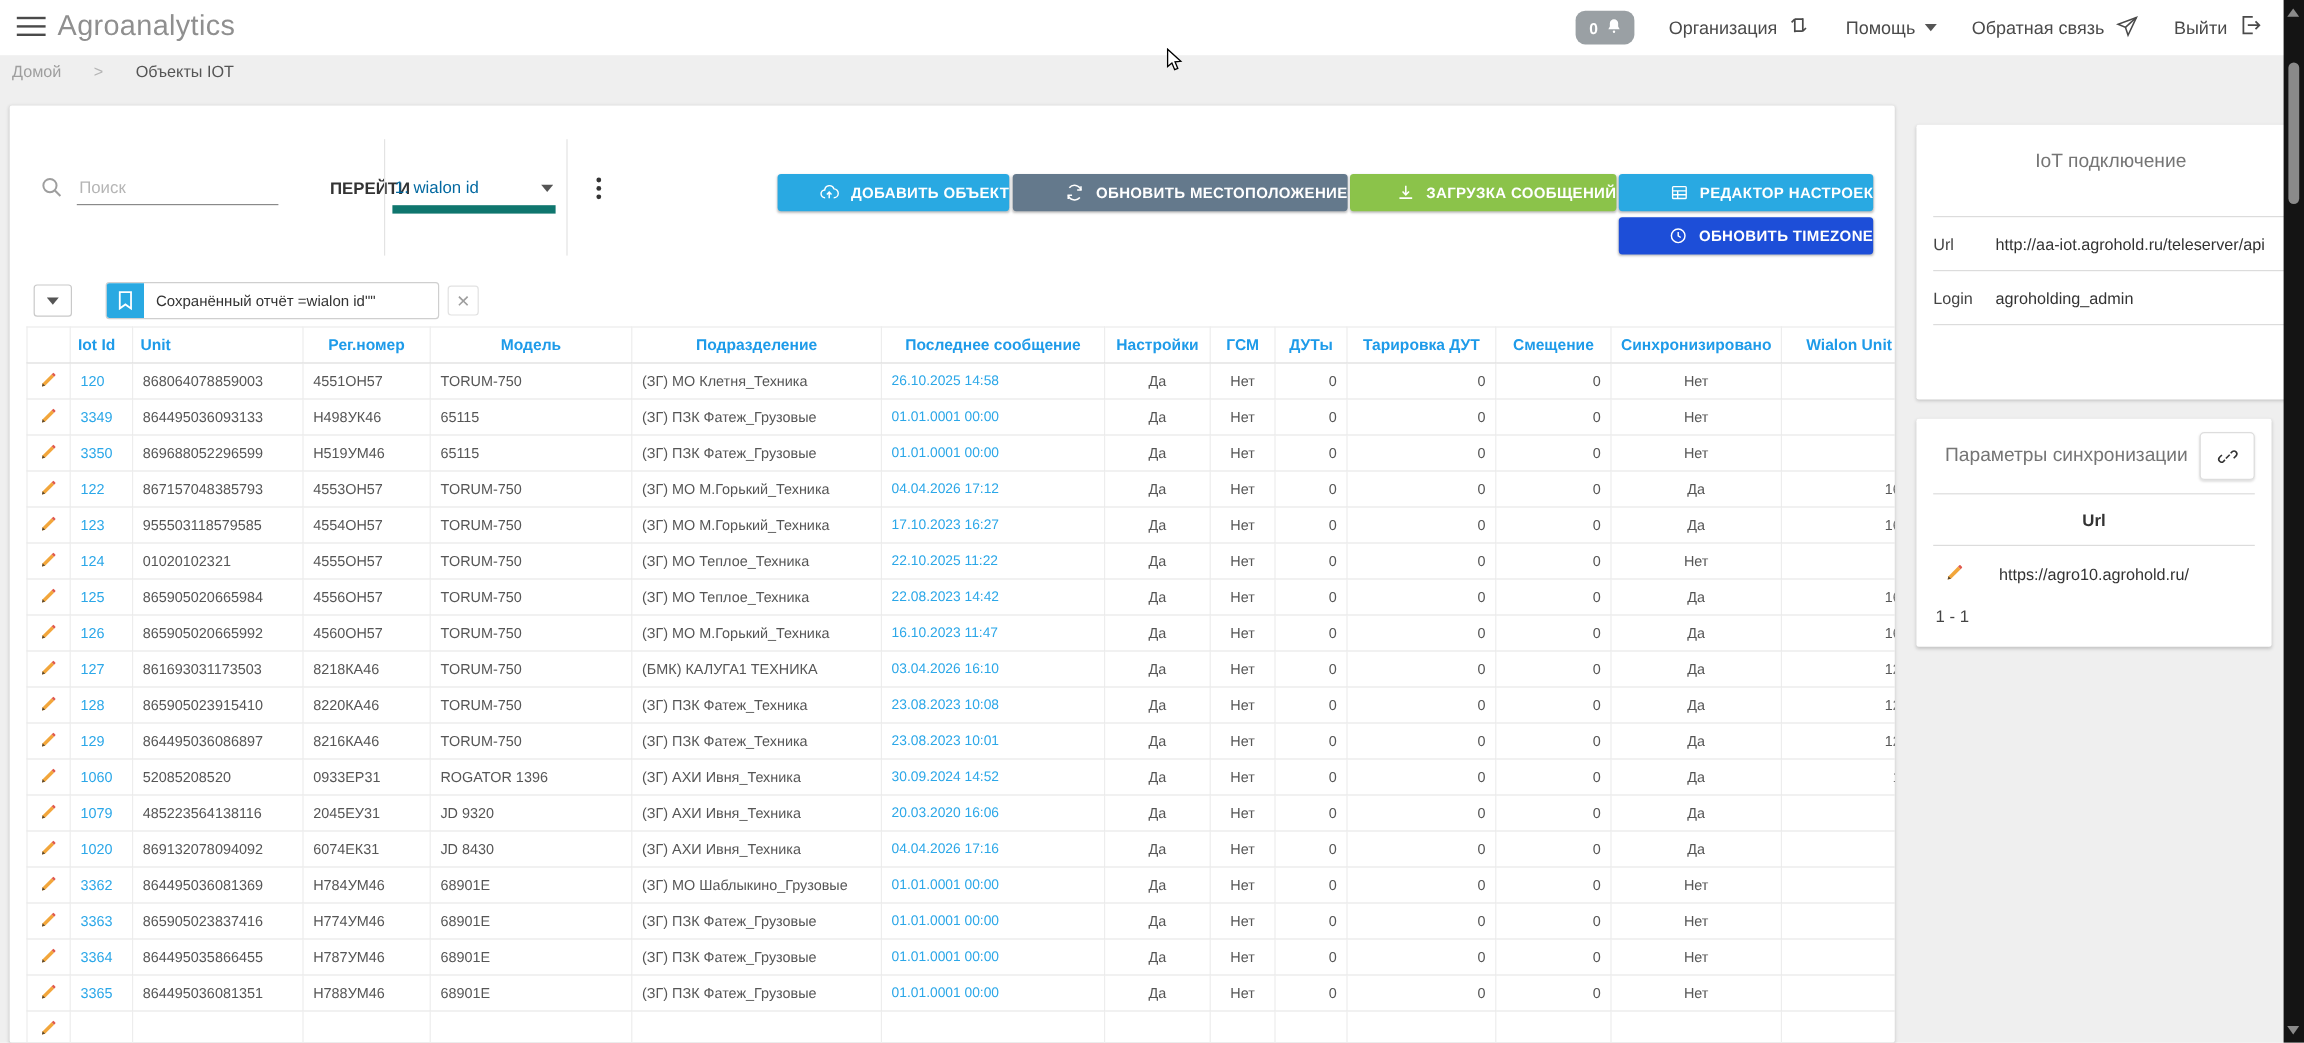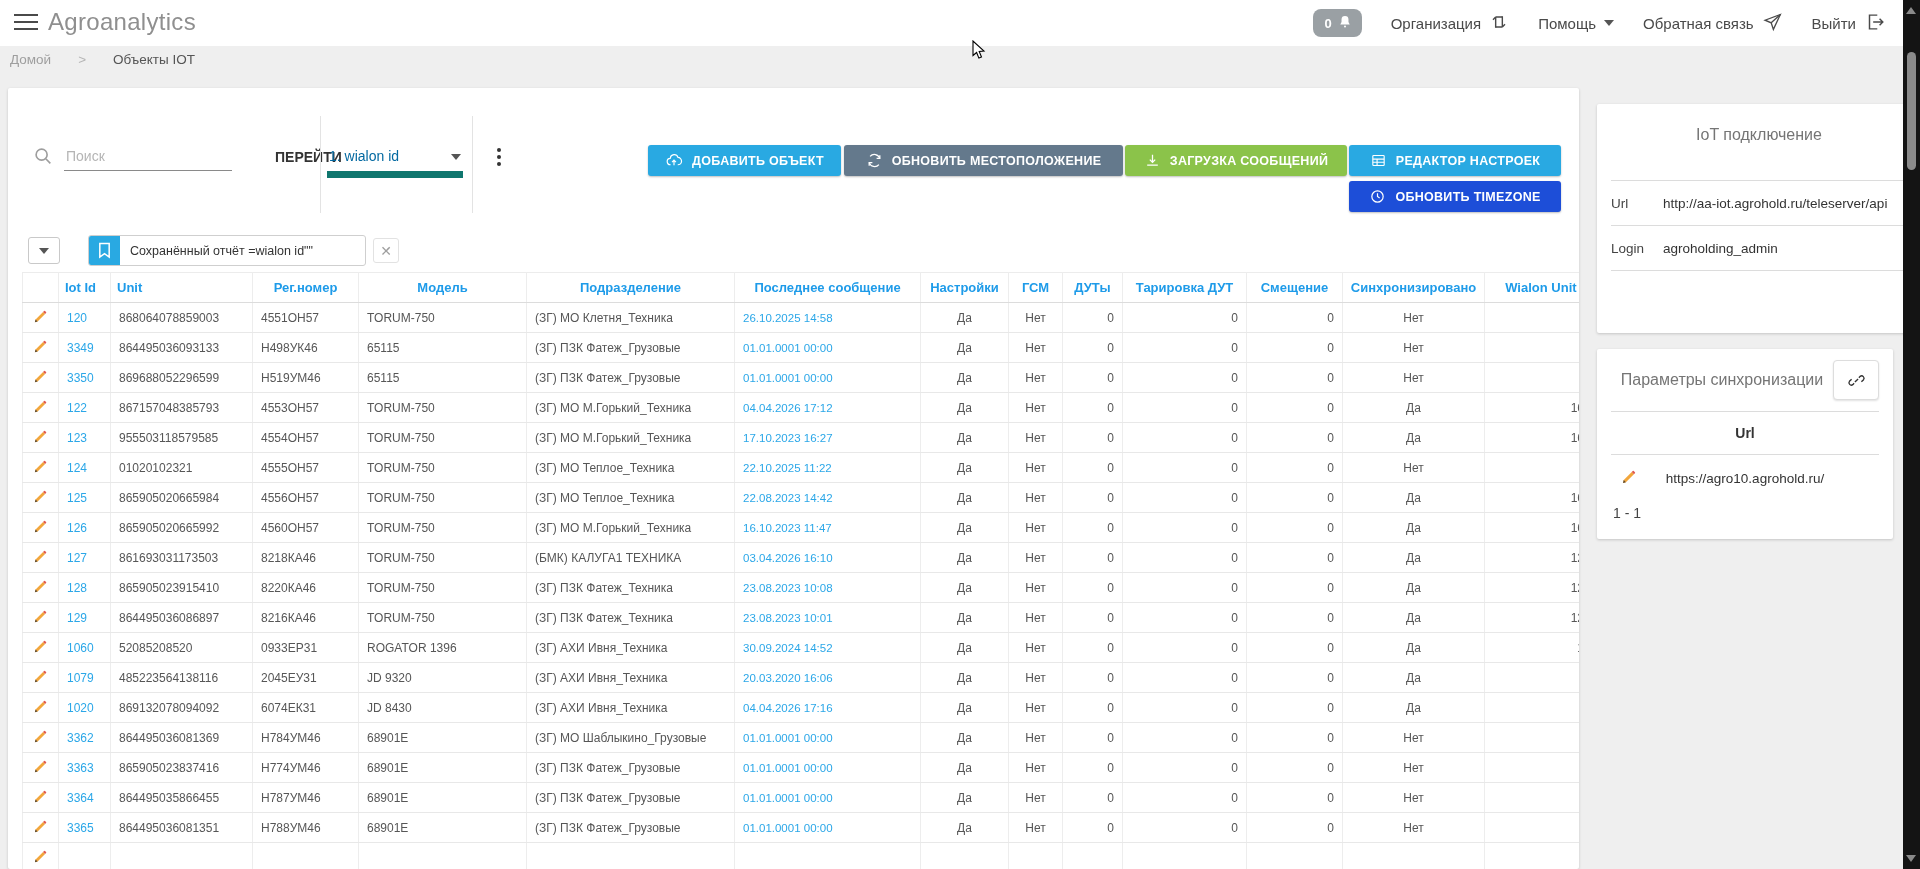--- a/index.html
+++ b/index.html
@@ -31,21 +31,21 @@
   .search-input{position:absolute;left:56px;top:57px;width:168px;border:none;border-bottom:1px solid #8a8a8a;font-size:14px;padding:3px 2px 6px;outline:none;background:transparent;color:#333;font-family:inherit}
   .search-input::placeholder{color:#b5b5b5}
   .goto-label{position:absolute;left:267px;top:61px;font-size:14px;font-weight:bold;color:#333}
   .vline{position:absolute;top:28px;height:97px;width:0;border-left:1px solid #e3e3e3}
   .v1{left:312px}.v2{left:464px}
   .goto-select{position:absolute;left:319px;top:58px;width:136px;border-bottom:7px solid #0f766e;padding:2px 2px 7px;font-size:14px;color:#0369a1;cursor:pointer}
   .goto-select .caret{position:absolute;right:2px;top:8px}
   .kebab{position:absolute;left:482px;top:52px;width:18px;height:34px;cursor:pointer;display:flex;flex-direction:column;align-items:center;justify-content:center;gap:3px}
   .kebab i{width:4px;height:4px;border-radius:50%;background:#333}
 
-  .btn{position:absolute;height:31px;border:none;border-radius:3px;color:#fff;font-weight:bold;font-size:12.5px;letter-spacing:.3px;display:flex;align-items:center;justify-content:center;gap:9px;cursor:pointer;box-shadow:0 1px 2px rgba(0,0,0,.25);font-family:inherit}
+  .btn{position:absolute;height:31px;border:none;border-radius:3px;color:#fff;font-weight:bold;font-size:12.5px;letter-spacing:.3px;display:flex;align-items:center;justify-content:flex-end;gap:9px;cursor:pointer;box-shadow:0 1px 2px rgba(0,0,0,.25);font-family:inherit}
   .b-add{left:640px;top:57px;width:193px;background:#29a9e2}
   .b-loc{left:836px;top:57px;width:279px;background:#64798c}
   .b-msg{left:1117px;top:57px;width:222px;background:#8bc34a}
   .b-edit{left:1341px;top:57px;width:212px;background:#29a9e2}
   .b-tz{left:1341px;top:93px;width:212px;background:#1d4ed8}
 
   .chip-caret{position:absolute;left:20px;top:149px;width:32px;height:27px;background:#fff;border:1px solid #c9c9c9;border-radius:3px;cursor:pointer;display:flex;align-items:center;justify-content:center}
   .chip{position:absolute;left:80px;top:147px;width:278px;height:31px;border:1px solid #cfcfcf;border-radius:3px;display:flex;align-items:center;background:#fff}
   .chip .bm{width:31px;height:29px;background:#29a9e2;border-radius:2px 0 0 2px;display:flex;align-items:center;justify-content:center;flex:none}
   .chip .txt{font-size:12.5px;color:#333;padding:0 10px;white-space:nowrap}

